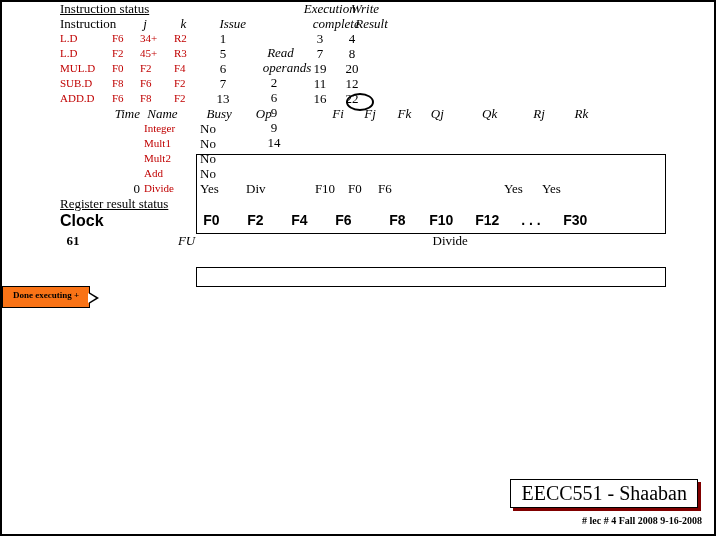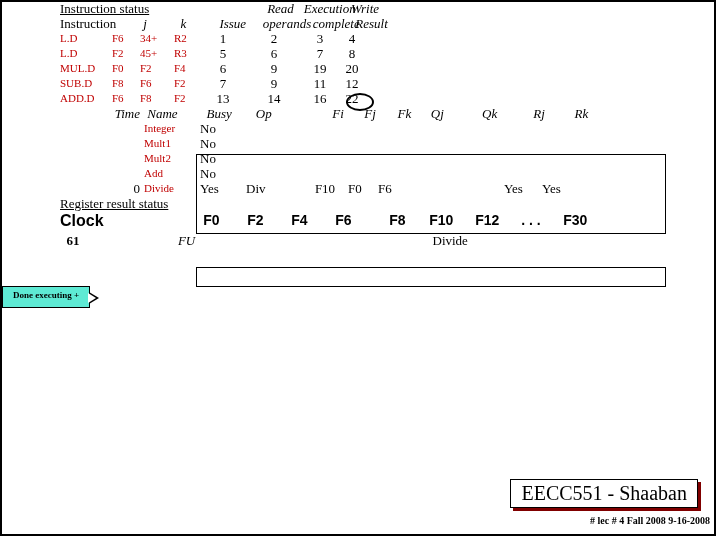--- a/index.html
+++ b/index.html
@@ -30,21 +30,21 @@
   }
   .row { white-space: nowrap; height: 15px; }
   .c { display: inline-block; vertical-align: top; }
 
   
   .w-instr { width: 52px; }
   .w-reg   { width: 28px; }
   .w-j     { width: 34px; }
   .w-k     { width: 26px; }
   .w-issue { width: 46px; text-align: center;}
-  .w-read  { width: 56px; text-align: center;}
+  .w-read  { width: 56px; text-align: center; margin-top: 44px;}
   .w-exec  { width: 56px; text-align: center;}
   .w-write { width: 44px; text-align: center;}
 
   .hdr { font-style: italic; }
   .u { text-decoration: underline; }
 
   .red { color: #c00000; font-size: 11px; }
 
   .circle {
     position: absolute;
@@ -67,21 +67,21 @@
     font-size: 16px;
     font-weight: bold;
   }
 
   .callout {
     position: absolute;
     left: 0px;
     top: 284px;
     width: 88px;
     height: 22px;
-    background: #5eead4;
+    background: #f97316;
     border: 1.5px solid #000;
     font-family: "Times New Roman", serif;
     font-size: 9px;
     font-weight: bold;
     text-align: center;
     padding-top: 3px;
     box-sizing: border-box;
   }
   .callout::after {
     content: "";
@@ -110,21 +110,21 @@
     right: 16px;
     bottom: 26px;
     border: 1.5px solid #000;
     box-shadow: 3px 3px 0 #800000;
     padding: 2px 10px;
     font-size: 20px;
     background: #fff;
   }
   .footer-sub {
     position: absolute;
-    right: 4px;
+    right: 12px;
     bottom: 8px;
     font-size: 10px;
     font-weight: bold;
   }
 </style>
 </head>
 <body>
 
 <div class="slide">
 

